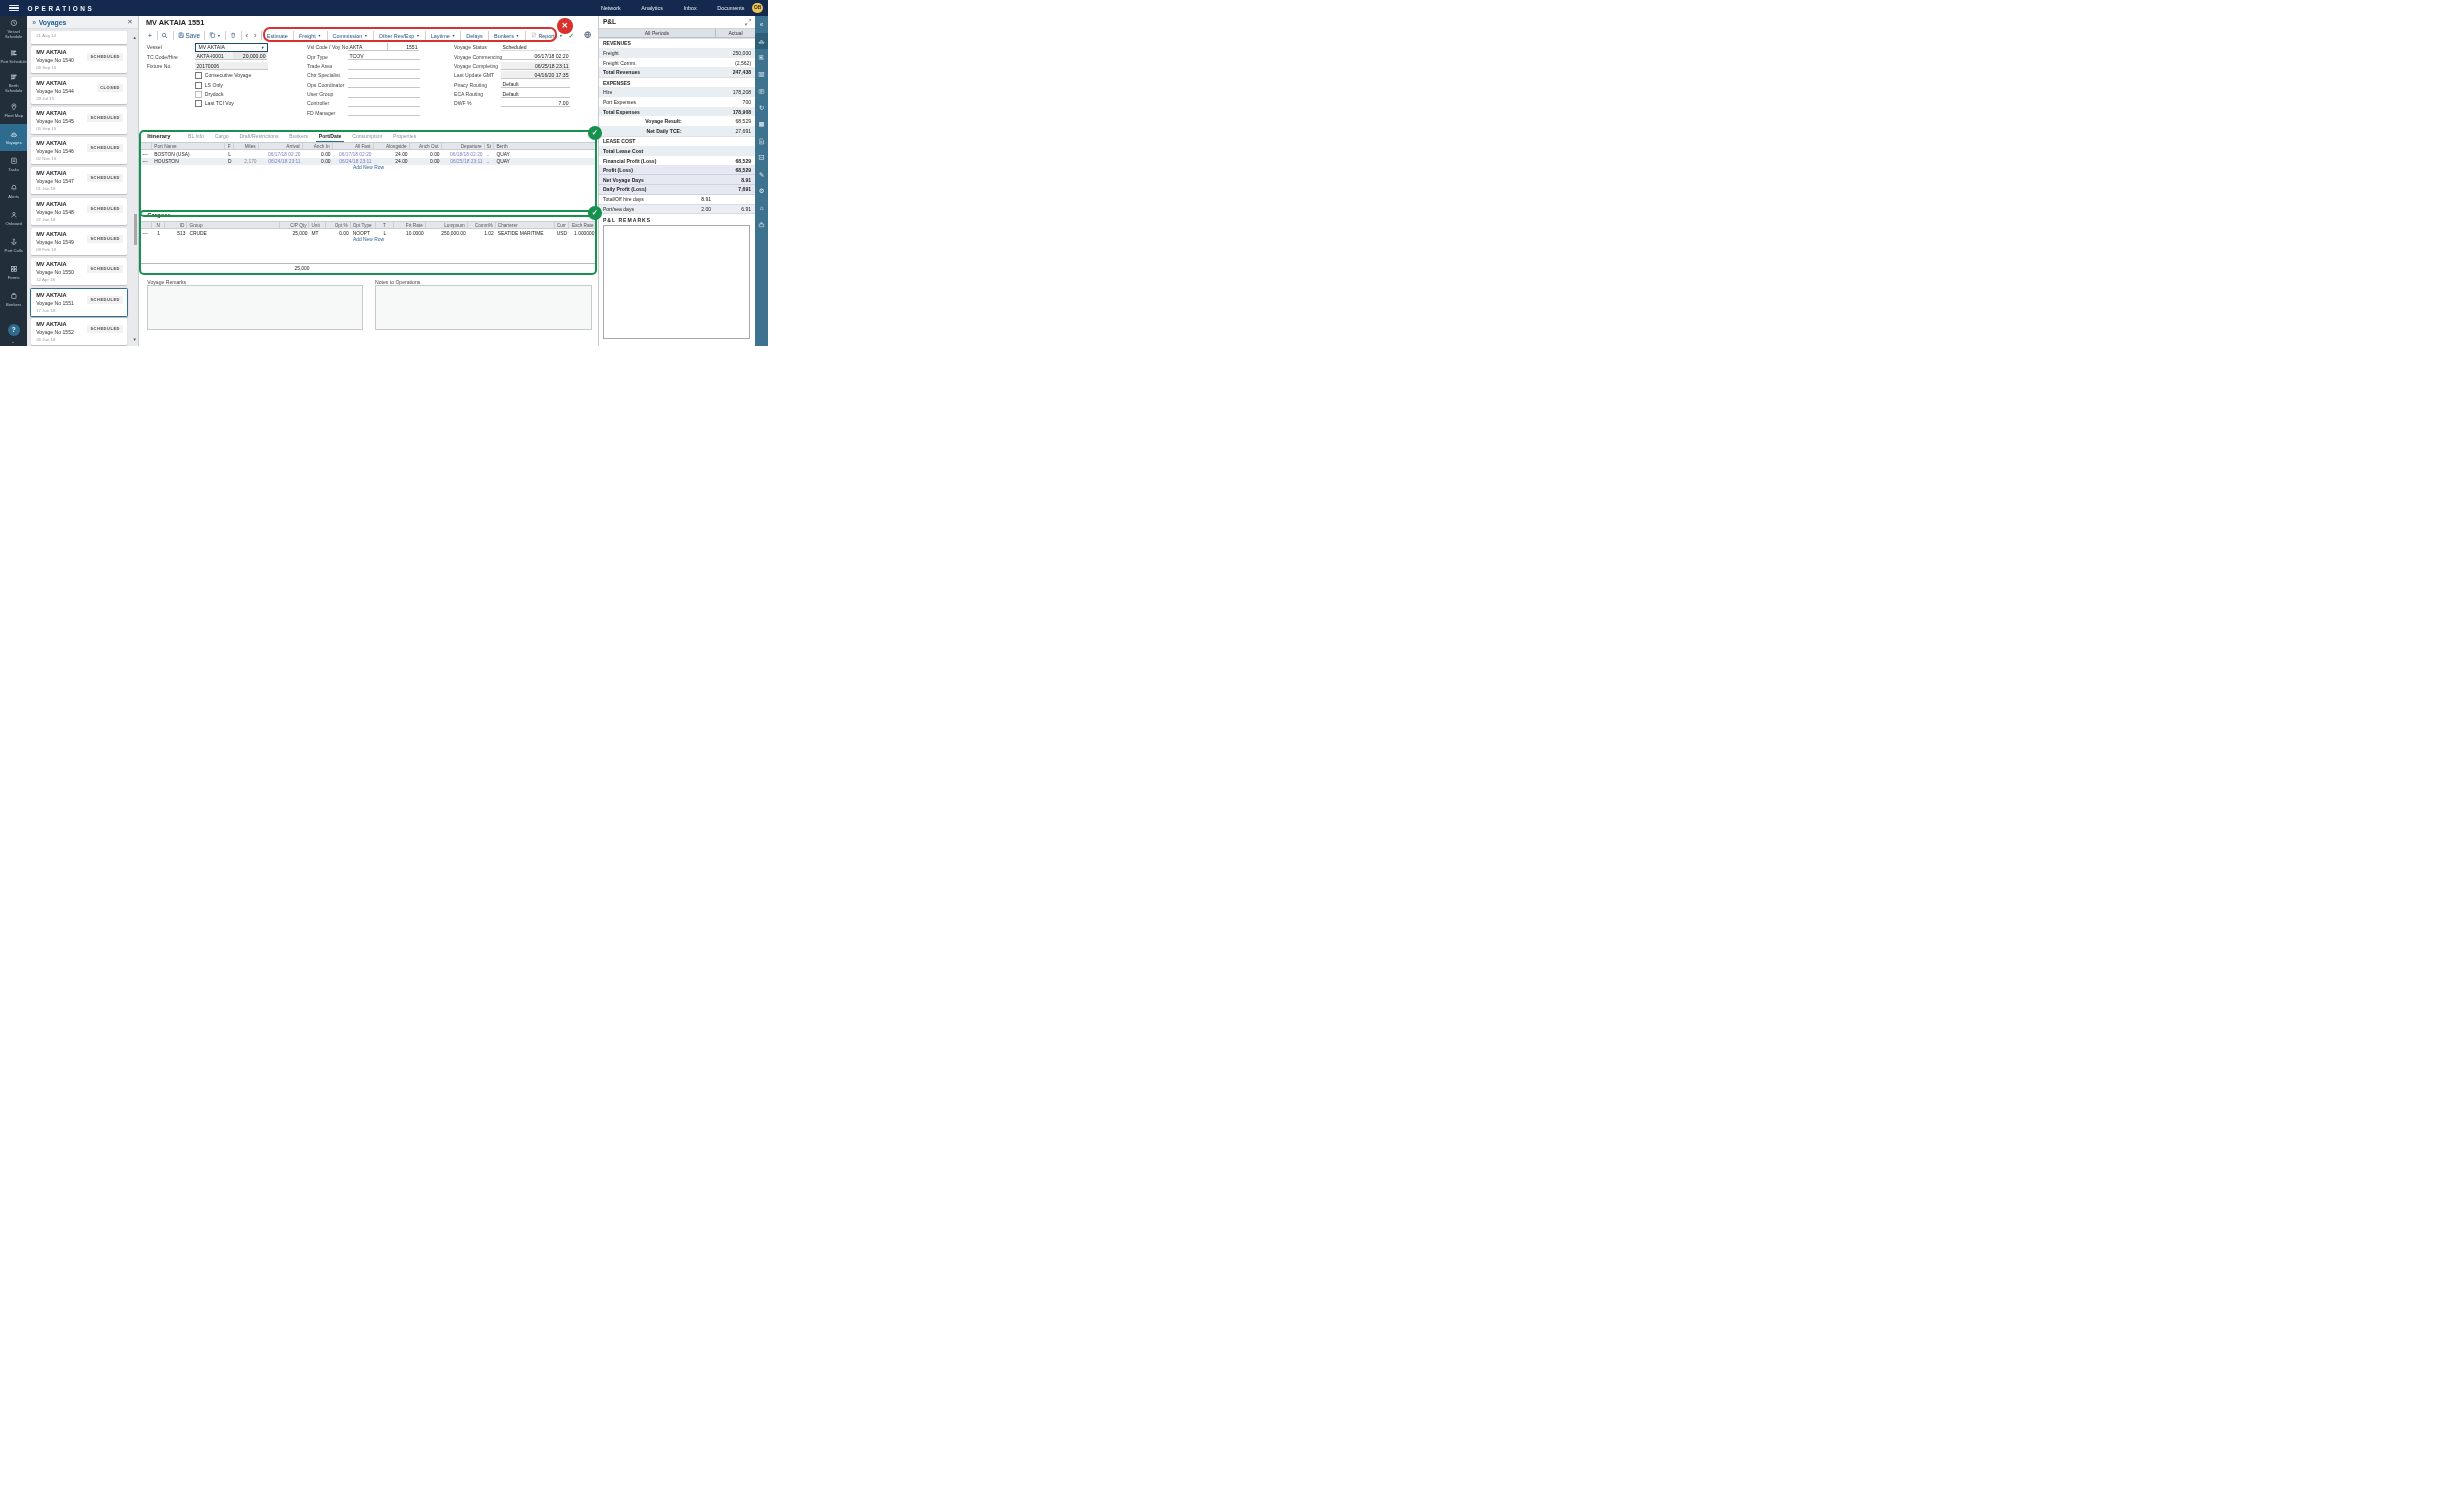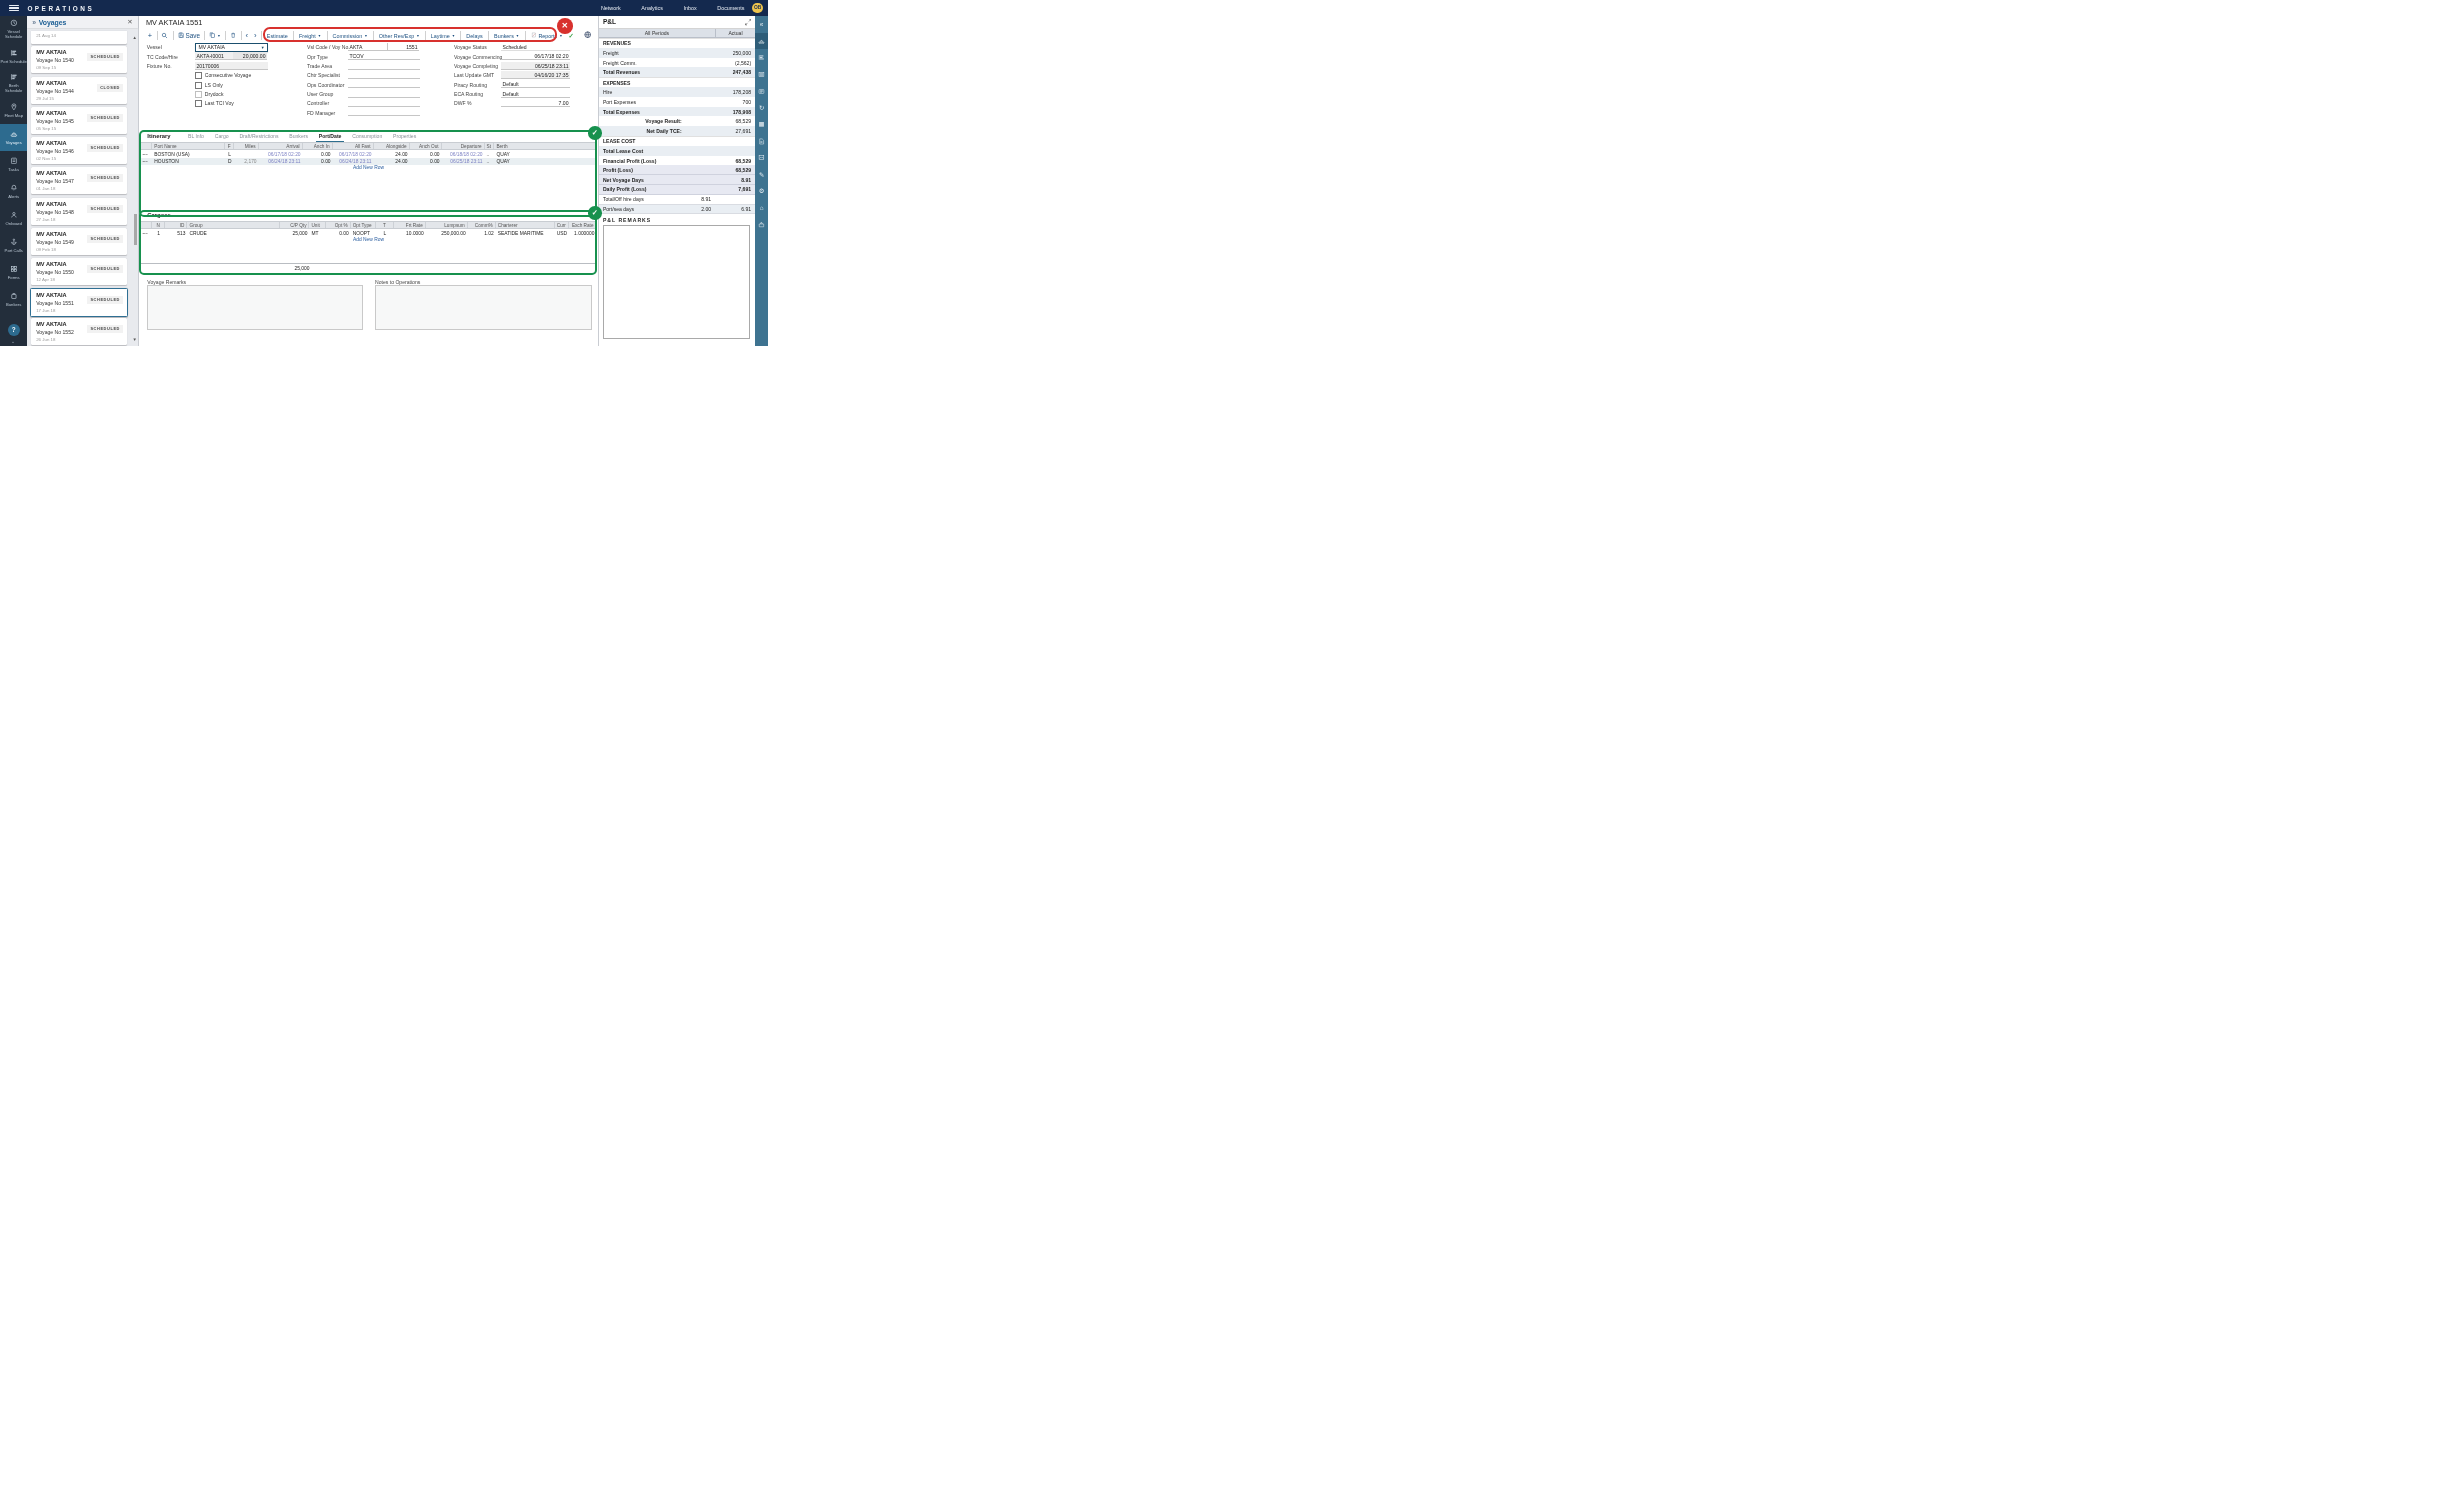--- a/index.html
+++ b/index.html
@@ -32,21 +32,21 @@
   .vcard .dt{position:absolute;left:4.9px;top:18.6px;font-size:4.4px;color:#9a9a9a;}
   .vcard .badge{position:absolute;right:3.9px;top:6.9px;background:#f2f2f2;color:#444;font-size:3.9px;font-weight:bold;letter-spacing:0.6px;padding:1.5px 3.4px;}
   .vcard.selected{border:1px solid #2f6f93;left:2.9px;width:96px;}
   #vcard-partial{position:absolute;left:3.9px;top:14.7px;width:96px;height:13.2px;background:#fff;border-radius:0 0 1.5px 1.5px;box-shadow:0 0.5px 1px rgba(0,0,0,.2);}
   #vcard-partial .dt{position:absolute;left:4.9px;top:2px;font-size:4.4px;color:#9a9a9a;}
   #vp-up{position:absolute;right:1.5px;top:18.6px;color:#555;font-size:4.4px;cursor:pointer;}
   #vp-down{position:absolute;right:1.5px;bottom:3.9px;color:#555;font-size:4.4px;cursor:pointer;}
   #vp-thumb{position:absolute;right:1px;top:198px;width:3.4px;height:31px;background:#a8a8a8;cursor:pointer;}
   
   #main{position:absolute;left:139px;top:16px;width:459px;height:330px;background:#fff;}
-  #main-title{position:absolute;left:6.9px;top:2px;font-size:7.4px;font-weight:normal;color:#1c1c1c;text-align:center;}
+  #main-title{position:absolute;left:6.9px;top:2px;font-size:7.4px;font-weight:bold;color:#1c1c1c;text-align:center;}
   #toolbar{position:absolute;left:5.9px;top:13.7px;height:11.8px;display:flex;align-items:center;}
   .tb-ico{color:#1d5080;font-size:6.4px;margin:0 2.9px;cursor:pointer;display:flex;align-items:center;gap:1.5px;}
   .tb-ico svg{display:block;}
   .sep{width:0.5px;height:8.3px;background:#d0d0d0;margin:0 1.5px;}
   .tb-menu{color:#1d5080;font-size:5.4px;margin:0 3.9px;cursor:pointer;display:flex;align-items:center;gap:2px;white-space:nowrap;}
   .tb-menu .caret{font-size:3.4px;color:#1d5080;}
   #tb-check{color:#3aa047;font-weight:bold;font-size:6.4px;margin-left:2px;}
   #tb-globe{position:absolute;right:6.9px;top:14.7px;cursor:pointer;}
   
   .f-label{position:absolute;font-size:5.1px;color:#444;}

